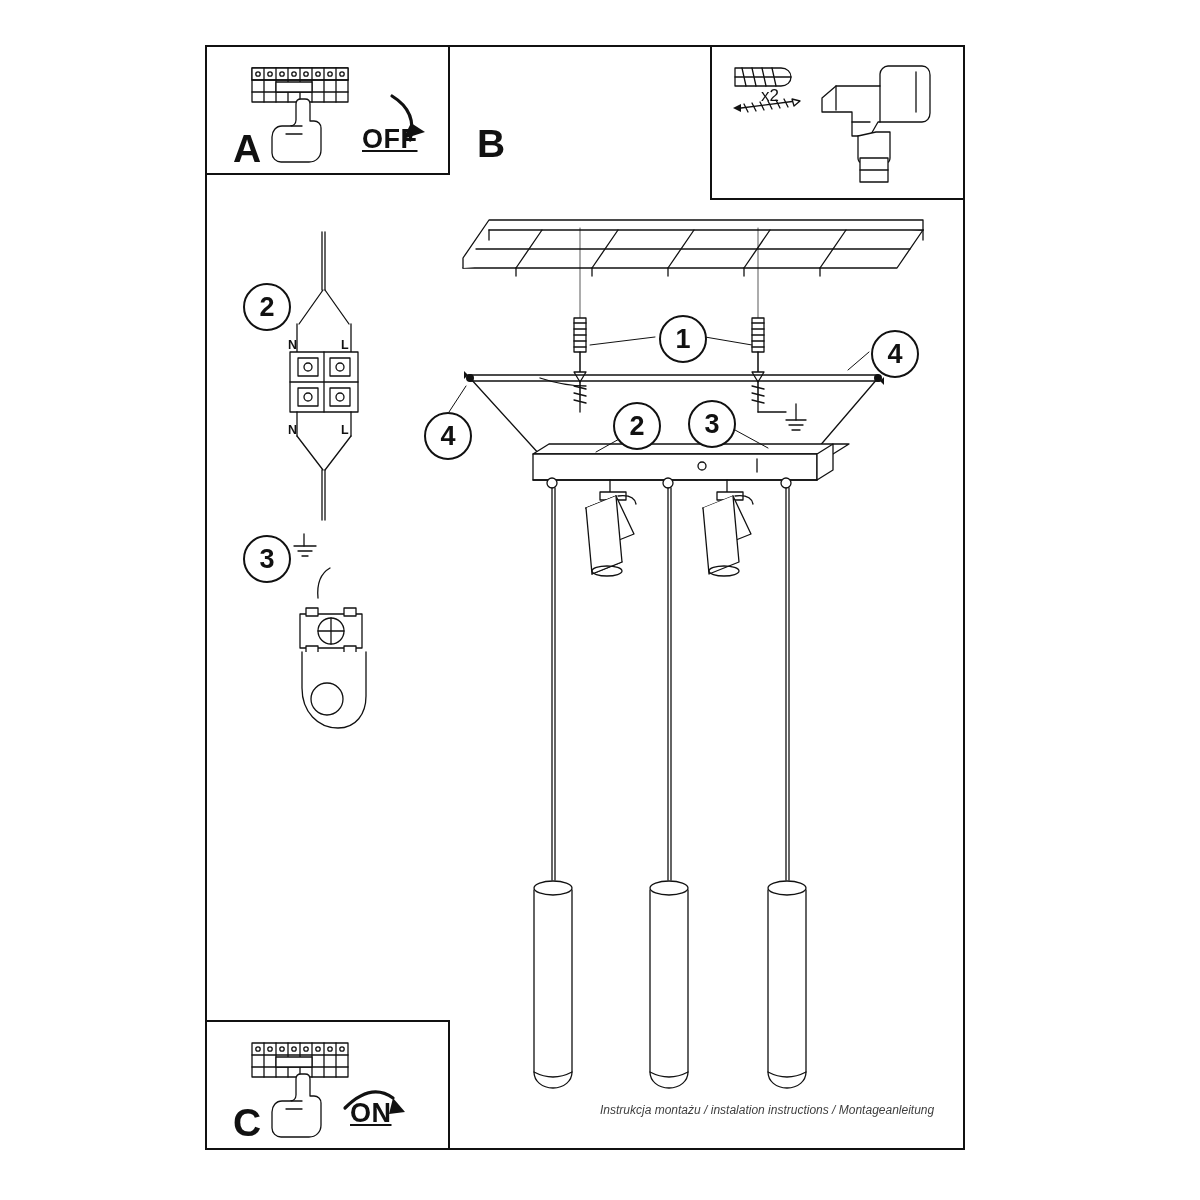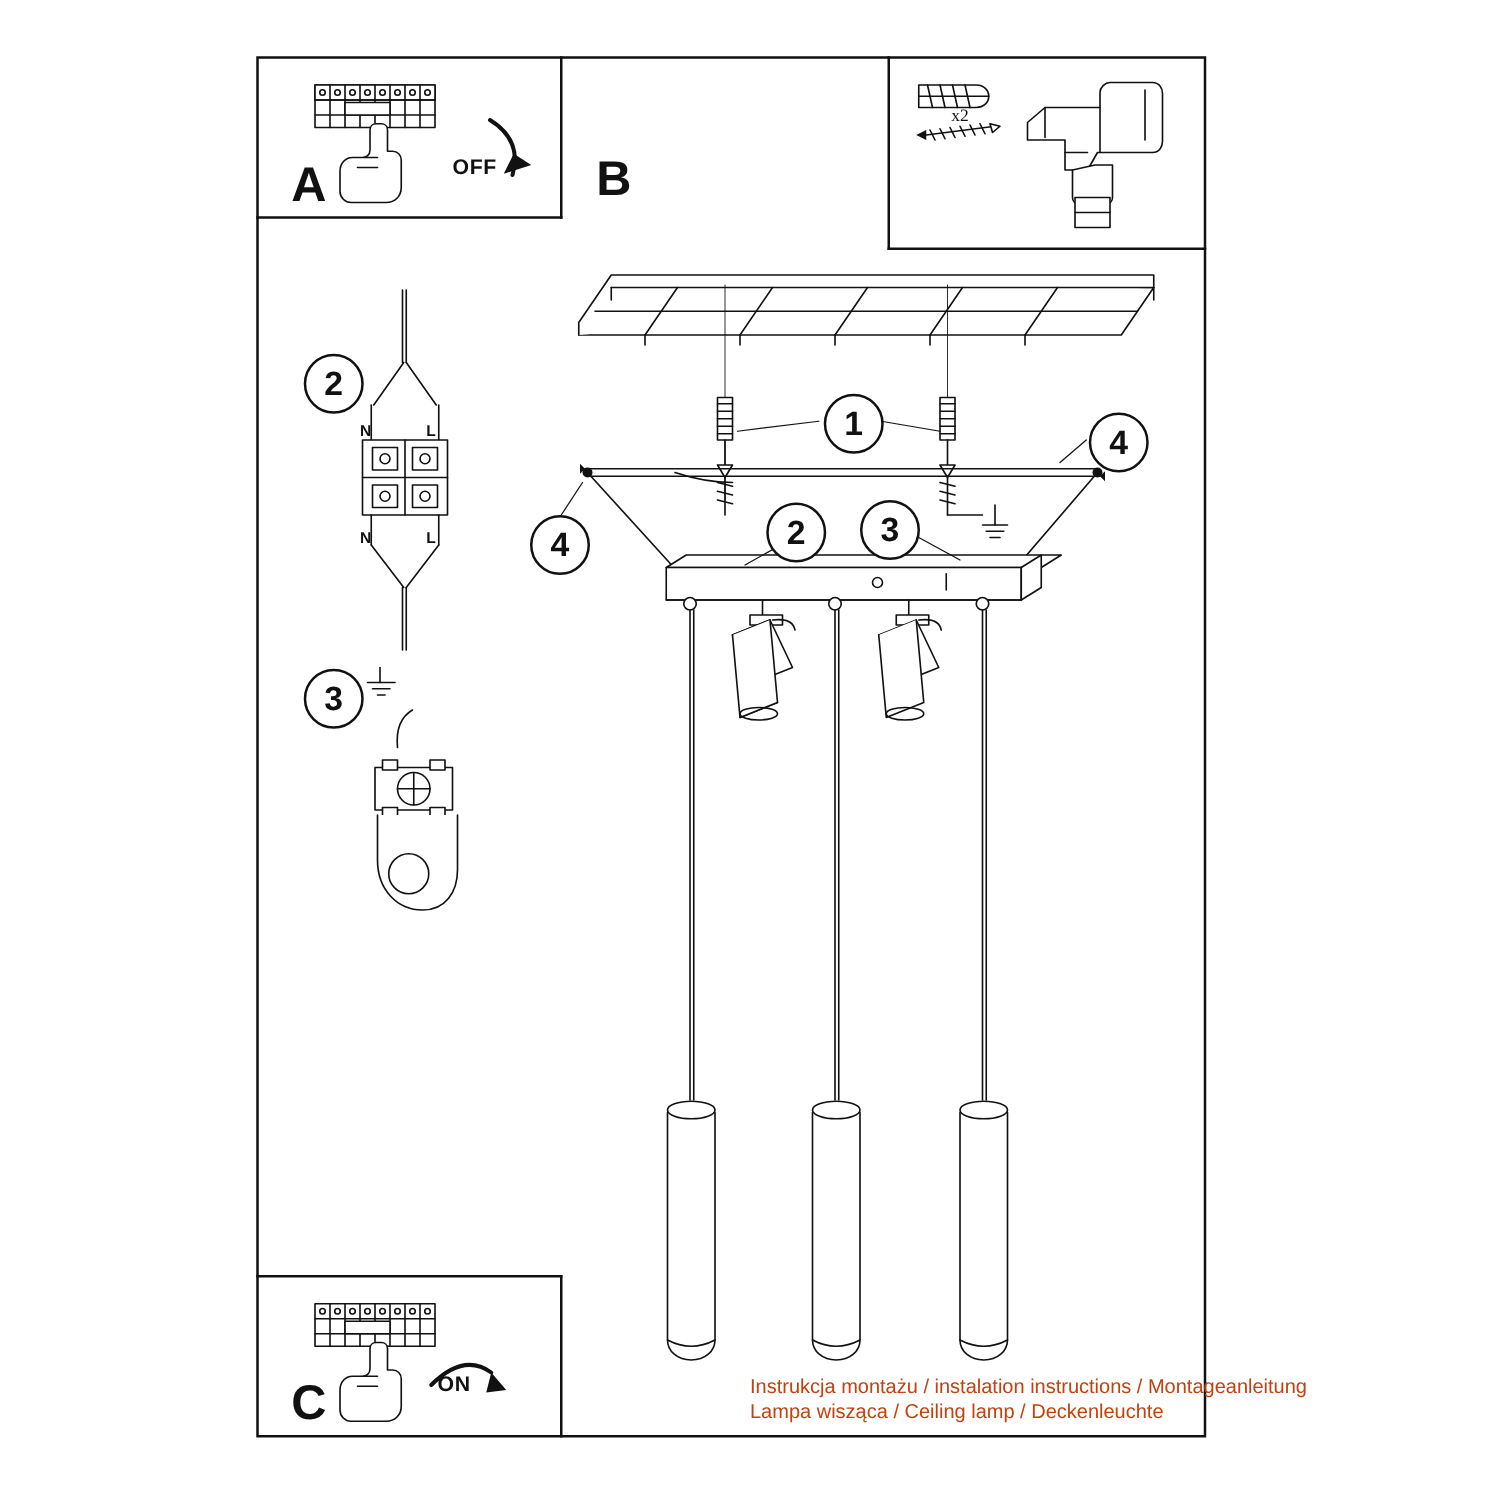--- a/index.html
+++ b/index.html
@@ -7,34 +7,34 @@
   .sheet{position:relative;width:1200px;height:1200px;overflow:hidden;}
   .frame{position:absolute;left:205px;top:45px;width:760px;height:1105px;border:2px solid #111;box-sizing:border-box;}
   .panel{position:absolute;box-sizing:border-box;}
   .panel-a{left:205px;top:45px;width:245px;height:130px;border-right:2px solid #111;border-bottom:2px solid #111;}
   .panel-b-tools{left:710px;top:45px;width:255px;height:155px;border-left:2px solid #111;border-bottom:2px solid #111;}
   .panel-c{left:205px;top:1020px;width:245px;height:130px;border-right:2px solid #111;border-top:2px solid #111;}
   .bigletter{position:absolute;font-size:39px;font-weight:700;line-height:1;}
   .letter-a{left:233px;top:129px;}
   .letter-b{left:477px;top:124px;}
   .letter-c{left:233px;top:1103px;}
-  .word{position:absolute;font-size:17px;font-weight:700;letter-spacing:.5px;}
+  .word{position:absolute;font-size:27px;font-weight:700;letter-spacing:.5px;text-decoration:underline;}
   .word-off{left:362px;top:124px;}
   .word-on{left:350px;top:1098px;}
-  .x2{position:absolute;left:761px;top:86px;font-size:14px;font-family:Liberation Serif, serif;}
+  .x2{position:absolute;left:761px;top:86px;font-size:17px;}
   .circnum{position:absolute;width:44px;height:44px;border:2.2px solid #111;border-radius:50%;
            display:flex;align-items:center;justify-content:center;font-size:27px;font-weight:700;background:#fff;}
   .cn-2a{left:243px;top:283px;}
   .cn-3a{left:243px;top:535px;}
   .cn-1{left:659px;top:315px;}
   .cn-4L{left:424px;top:412px;}
   .cn-4R{left:871px;top:330px;}
   .cn-2b{left:613px;top:402px;}
   .cn-3b{left:688px;top:400px;}
-  .caption{position:absolute;left:600px;top:1100px;font-size:16px;line-height:20px;color:#c2410c;}
+  .caption{position:absolute;left:600px;top:1100px;font-size:12px;line-height:20px;color:#404040;font-style:italic;}
   svg{position:absolute;left:0;top:0;width:1200px;height:1200px;pointer-events:none;}
   .nl{position:absolute;font-size:12.5px;font-weight:700;}
   .nl-n1{left:288px;top:338px;}
   .nl-l1{left:341px;top:338px;}
   .nl-n2{left:288px;top:423px;}
   .nl-l2{left:341px;top:423px;}
 </style>
 </head>
 <body>
 
@@ -331,16 +331,15 @@
   <div class="circnum cn-2b">2</div>
   <div class="circnum cn-3b">3</div>
 
   <div class="nl nl-n1">N</div>
   <div class="nl nl-l1">L</div>
   <div class="nl nl-n2">N</div>
   <div class="nl nl-l2">L</div>
 
   <div class="caption">
     <div>Instrukcja montażu / instalation instructions / Montageanleitung</div>
-    <div>Lampa wisząca / Ceiling lamp / Deckenleuchte</div>
   </div>
 
 </div>
 
 </body></html>

